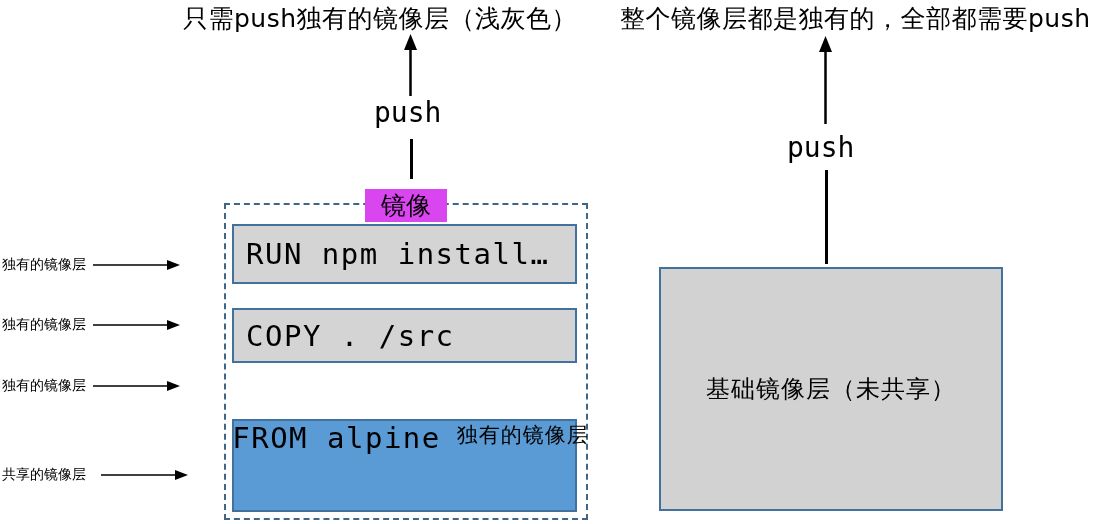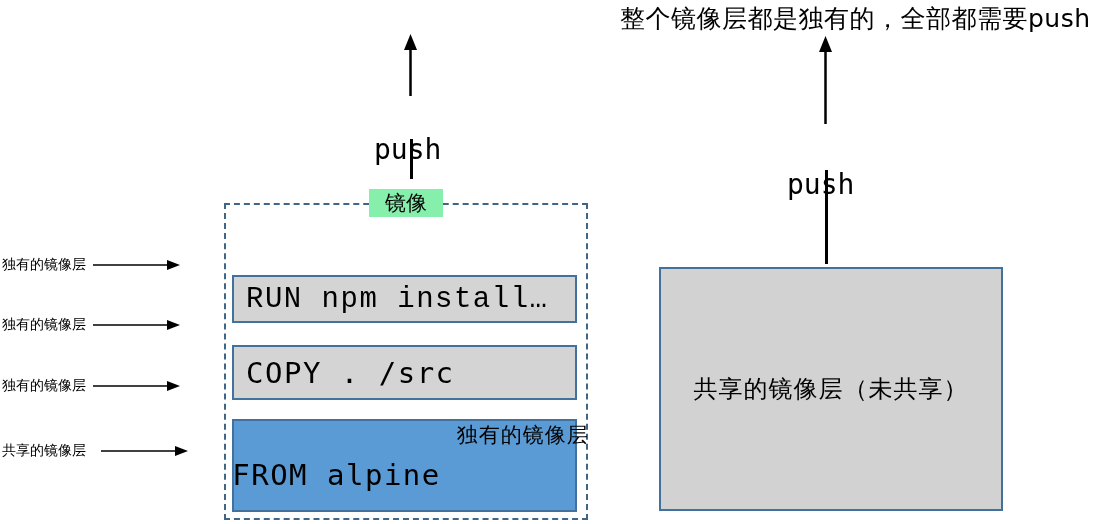--- a/index.html
+++ b/index.html
@@ -22,21 +22,20 @@
   .caption{
     position:absolute;
     font-size:25px;
     white-space:nowrap;
     letter-spacing:0.5px;
   }
   .caption-left{left:183px;top:2px;}
   .caption-right{left:620px;top:2px;}
   .mono{
     font-family:"DejaVu Sans Mono","Liberation Mono",monospace;
-    margin-top:37px;
   }
   .push-label{
     position:absolute;
     font-size:28px;
     letter-spacing:0px;
   }
   .push-left{left:374px;top:96px;}
   .push-right{left:787px;top:131px;}
   .arrow-svg{position:absolute;display:block;}
   .up-arrow-left{left:402px;top:34px;}
@@ -57,39 +56,39 @@
     background:#ffffff;
   }
   .stack-title-wrap{
     position:absolute;
     left:224px;top:189px;
     width:364px;
     text-align:center;
   }
   .stack-title{
     display:inline-block;
-    background:#86efac;
+    background:#d946ef;
     padding:0 16px;
-    font-size:21px;
+    font-size:25px;
   }
   .layer{
     position:absolute;
     left:232px;
     width:345px;
     background:var(--layer-gray);
     border:2px solid var(--border-blue);
     box-sizing:border-box;
     display:flex;
     align-items:center;
     padding-left:12px;
     font-size:29px;
     letter-spacing:1.5px;
     white-space:nowrap;
   }
-  .layer-1{top:238px;height:48px;font-family:Liberation Mono, monospace;}
+  .layer-1{top:224px;height:60px;}
   .layer-2{top:308px;height:55px;}
   .layer-3{top:358px;height:55px;}
   .layer-4{
     top:419px;height:93px;
     background:var(--accent-blue);
     flex-direction:row;
     align-items:stretch;
     justify-content:center;
     padding-left:0;
     gap:16px;
@@ -113,40 +112,41 @@
     align-items:center;
   }
   .side-row .side-text{
     font-size:14px;
     white-space:nowrap;
   }
   .side-row svg{margin-left:7px;display:block;}
   .side-row-1{top:250px;}
   .side-row-2{top:310px;}
   .side-row-3{top:371px;}
-  .side-row-4{top:436px;gap:8px;}
+  .side-row-4{top:460px;gap:8px;}
   .merged-box{
     position:absolute;
     left:659px;top:267px;
     width:344px;height:244px;
     background:var(--merged-gray);
     border:2px solid var(--border-blue);
     box-sizing:border-box;
     display:flex;
     align-items:center;
     justify-content:center;
     font-size:24px;
     letter-spacing:1px;
   }
 </style>
 </head>
 <body>
 
 <div class="canvas">
 
+  <div class="caption caption-left">只需push独有的镜像层（浅灰色）</div>
   <div class="caption caption-right">整个镜像层都是独有的，全部都需要push</div>
 
   <svg class="arrow-svg up-arrow-left" width="17" height="62" viewBox="0 0 17 62">
     <line x1="8.5" y1="13" x2="8.5" y2="62" stroke="#000" stroke-width="2.5"></line>
     <polygon points="8.5,0 2,16 15,16" fill="#000"></polygon>
   </svg>
   <div class="push-label push-left mono">push</div>
   <div class="connector connector-left"></div>
 
   <svg class="arrow-svg up-arrow-right" width="17" height="88" viewBox="0 0 17 88">
@@ -191,16 +191,16 @@
   </div>
   <div class="side-row side-row-4">
     <span class="side-text">共享的镜像层</span>
     <svg width="88" height="12" viewBox="0 0 88 12">
       <line x1="0" y1="6" x2="75" y2="6" stroke="#000" stroke-width="1.5"></line>
       <polygon points="74,1 74,11 87,6" fill="#000"></polygon>
     </svg>
   </div>
 
   <div class="merged-box">
-    <span>共享的镜像层（未共享）</span>
+    <span>基础镜像层（未共享）</span>
   </div>
 
 </div>
 
 </body></html>

